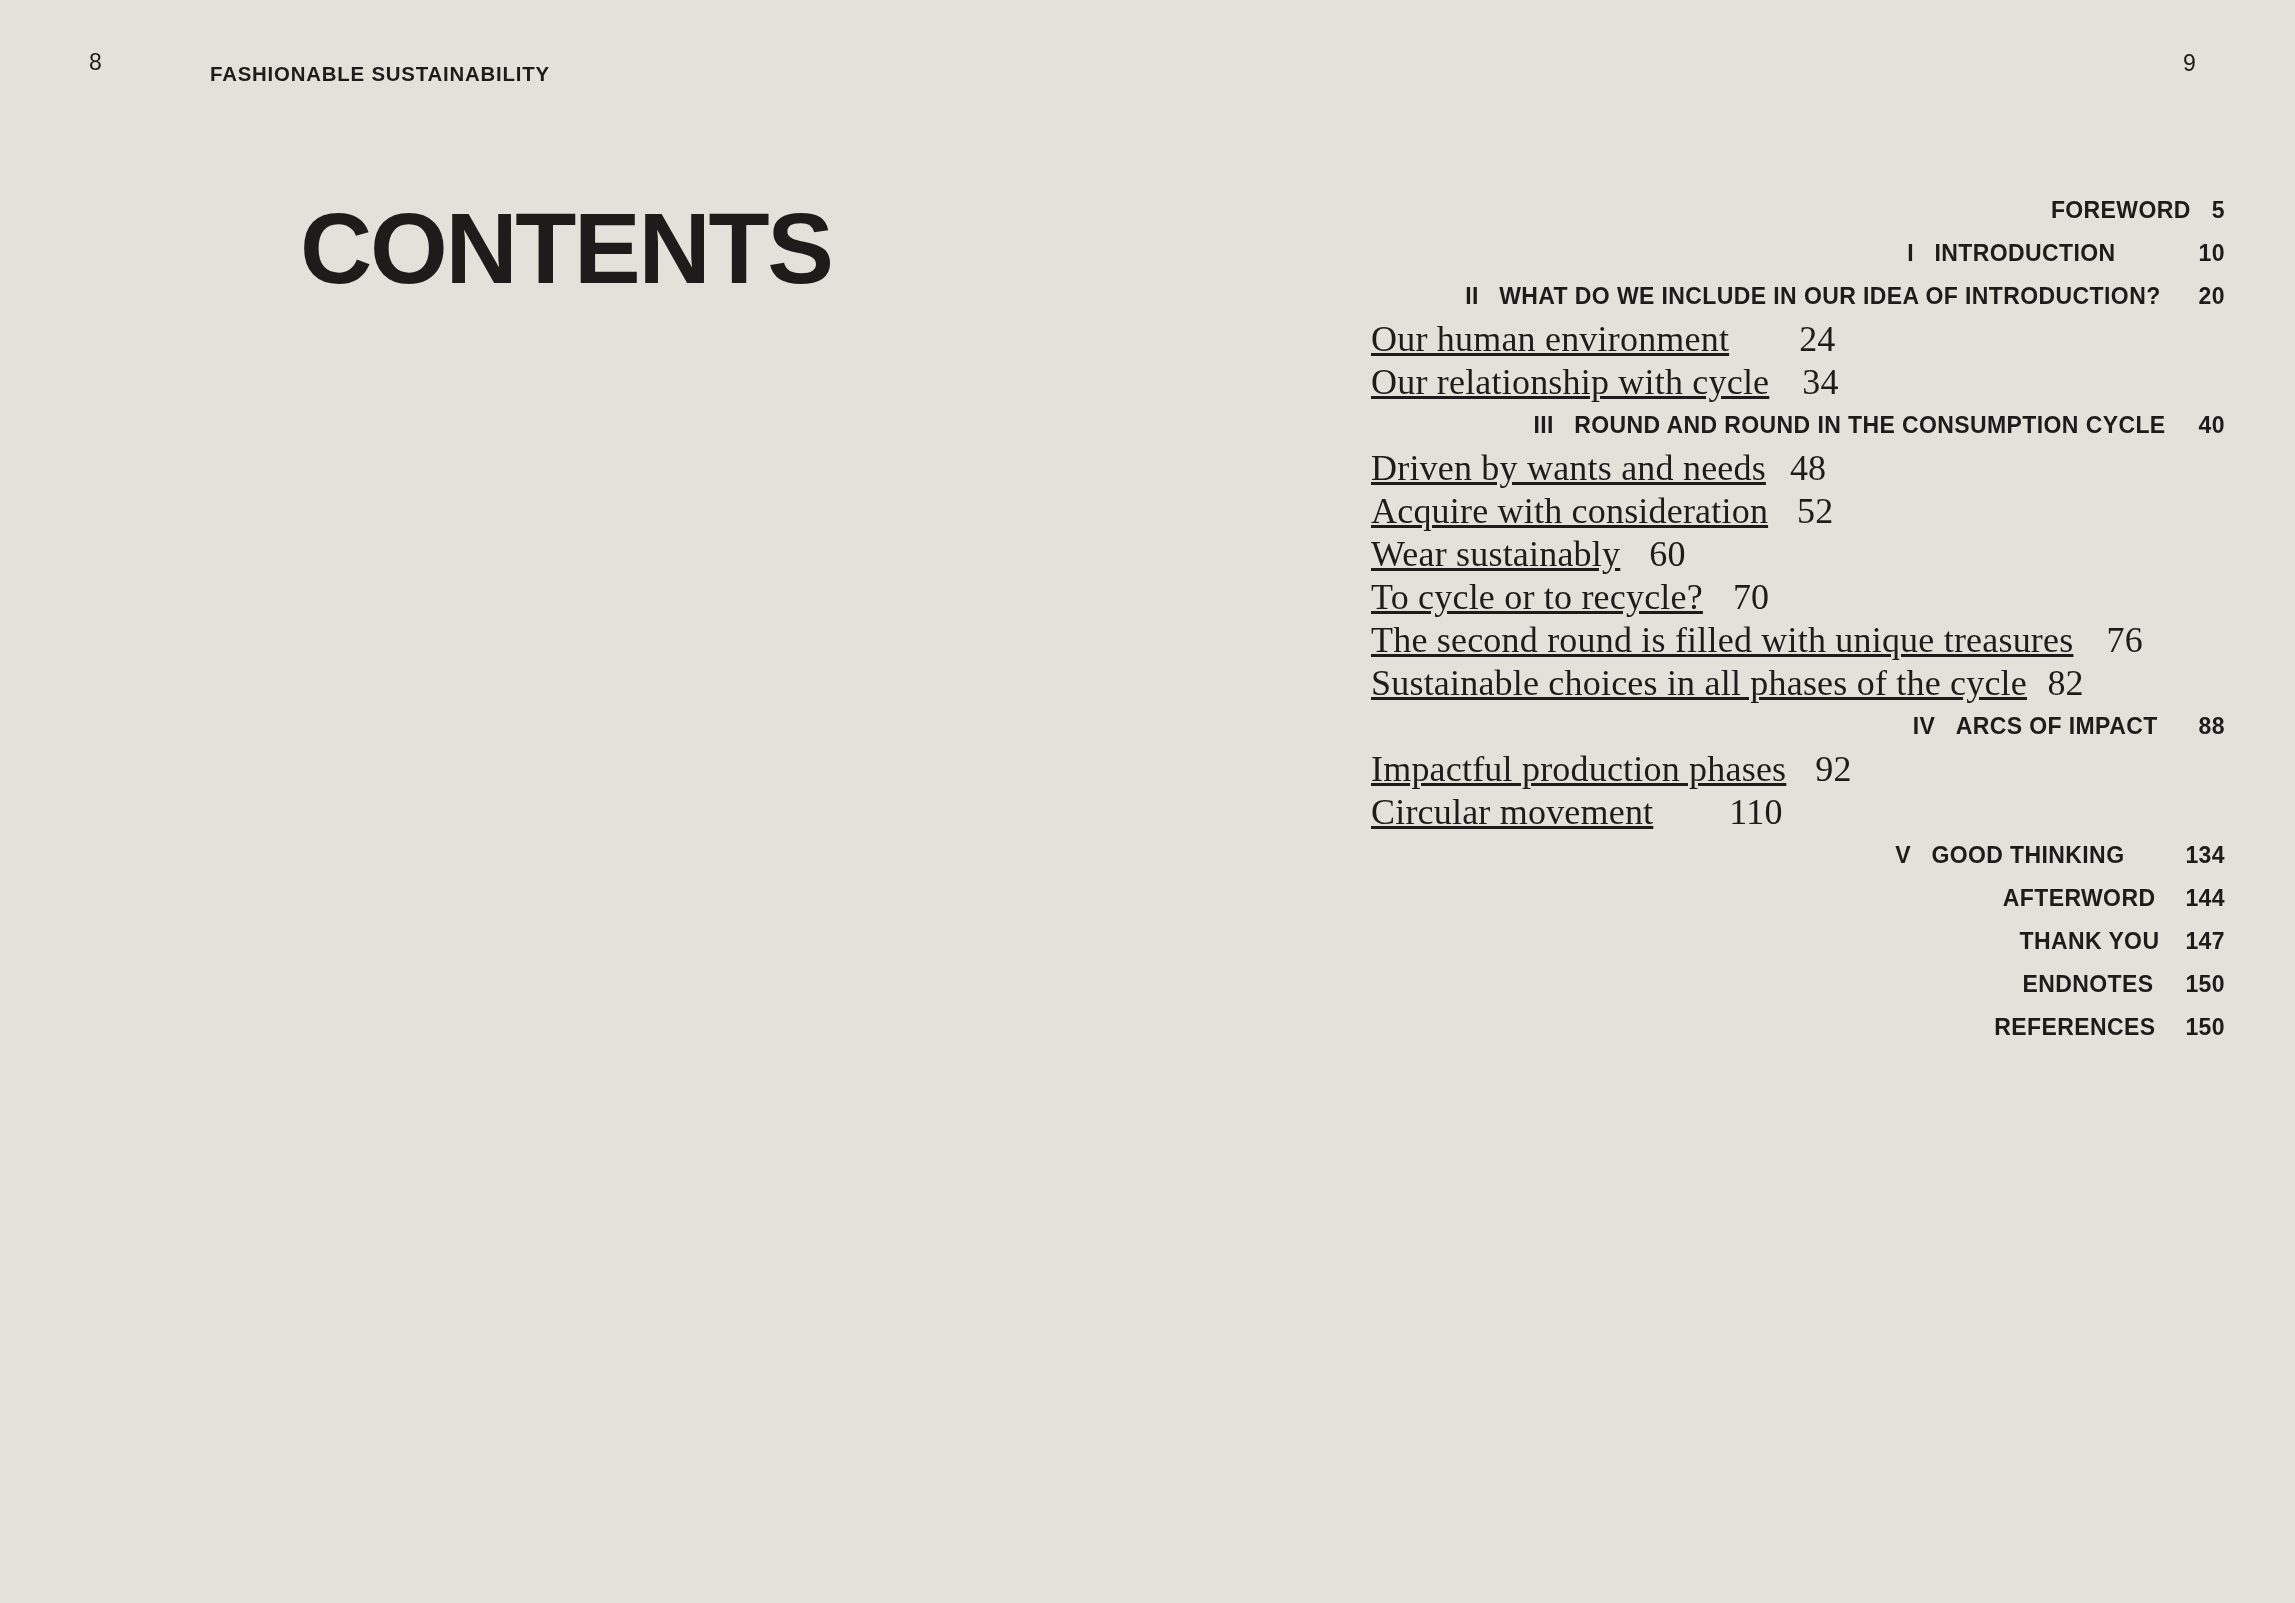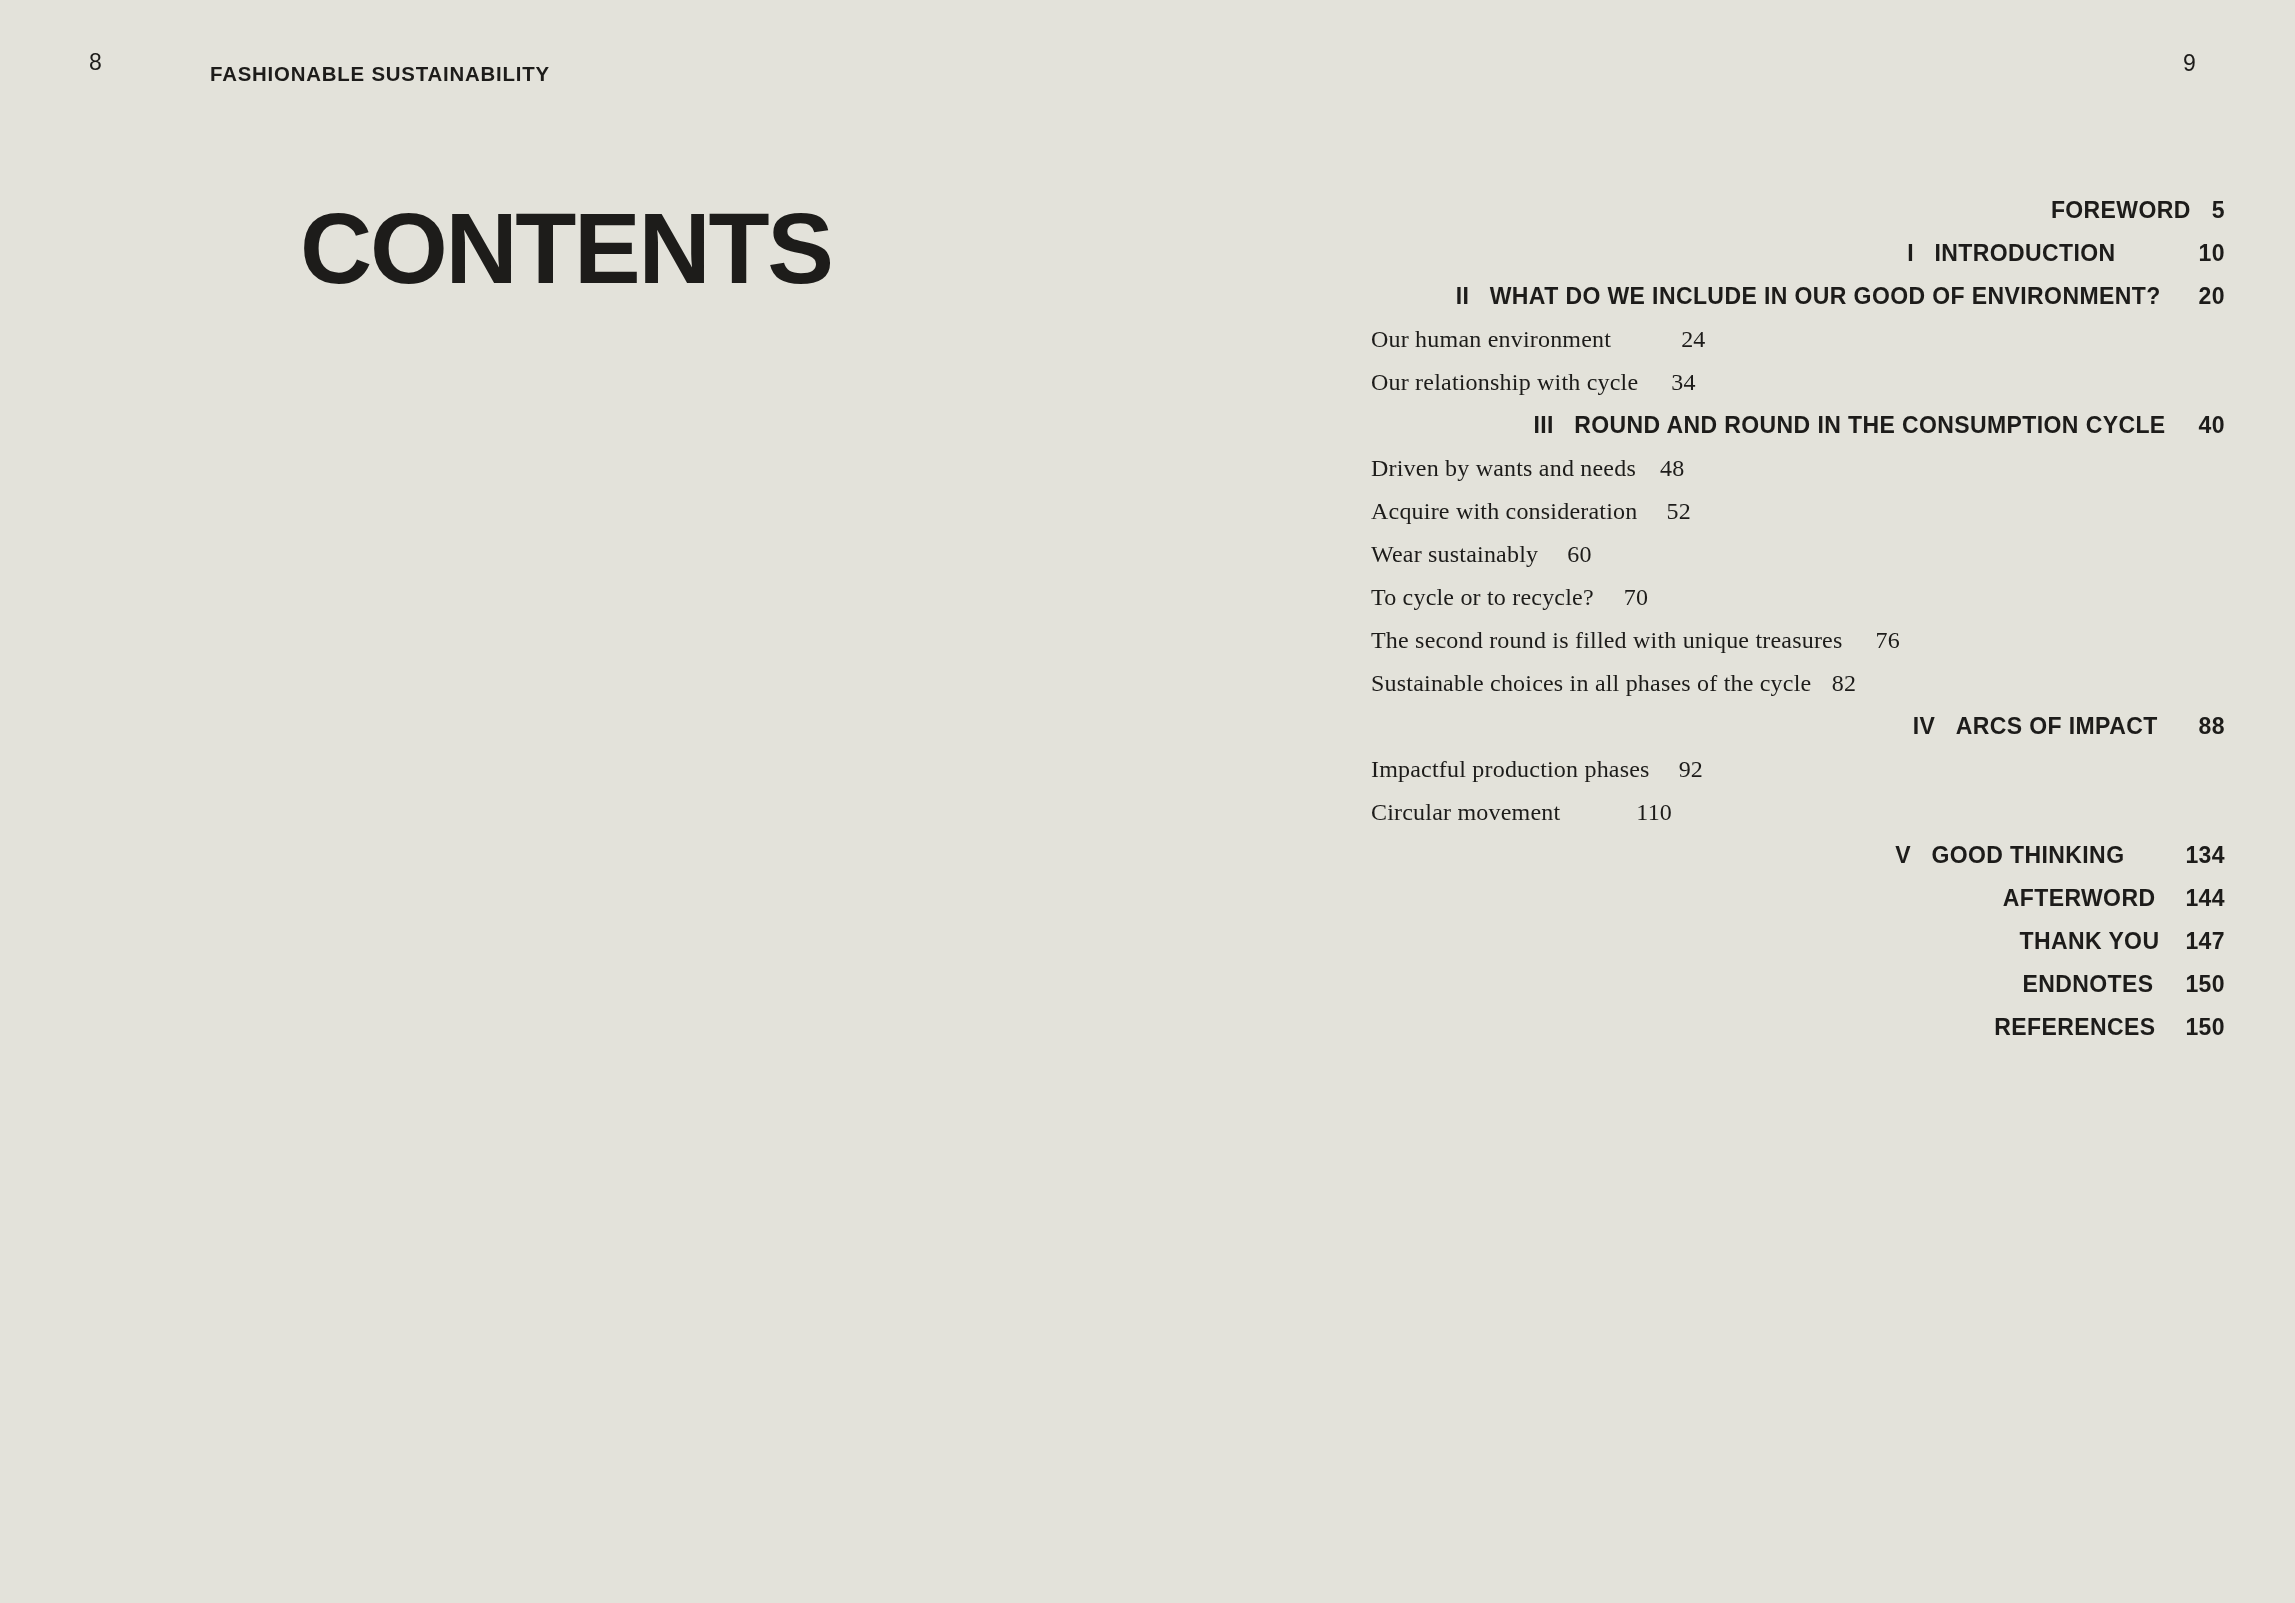--- a/index.html
+++ b/index.html
@@ -67,23 +67,24 @@
     text-align: right;
   }
   .numeral {
     display: inline-block;
     margin-right: 20.4px;
   }
   .numeral:empty { display: none; }
   .sub {
     font-family: "Liberation Serif", serif;
     font-weight: 400;
-    font-size: 24px;
+    font-size: 36px;
     letter-spacing: 0.2px;
     padding-left: 39px;
+    text-decoration: underline;
   }
   .pg { display: inline-block; }
   .g27  { margin-left: 20.4px; }
   .g28  { margin-left: 21px; }
   .g32  { margin-left: 24px; }
   .g34  { margin-left: 26px; }
   .g38  { margin-left: 29px; }
   .g40  { margin-left: 30px; }
   .g42  { margin-left: 32px; }
   .g43  { margin-left: 33px; }
@@ -112,21 +113,21 @@
   </div>
 
   <div class="toc-group">
     <div class="line hdr">
       <span class="numeral">I</span><span>INTRODUCTION</span><span class="pg g110">10</span>
     </div>
   </div>
 
   <div class="toc-group">
     <div class="line hdr">
-      <span class="numeral">II</span><span>WHAT DO WE INCLUDE IN OUR GOOD OF ENVIRONMENT?</span><span class="pg g50">20</span>
+      <span class="numeral">II</span><span>WHAT DO WE INCLUDE IN OUR IDEA OF INTRODUCTION?</span><span class="pg g50">20</span>
     </div>
     <div class="line sub">
       <span>Our human environment</span><span class="pg g93">24</span>
     </div>
     <div class="line sub">
       <span>Our relationship with cycle</span><span class="pg g43">34</span>
     </div>
   </div>
 
   <div class="toc-group">

